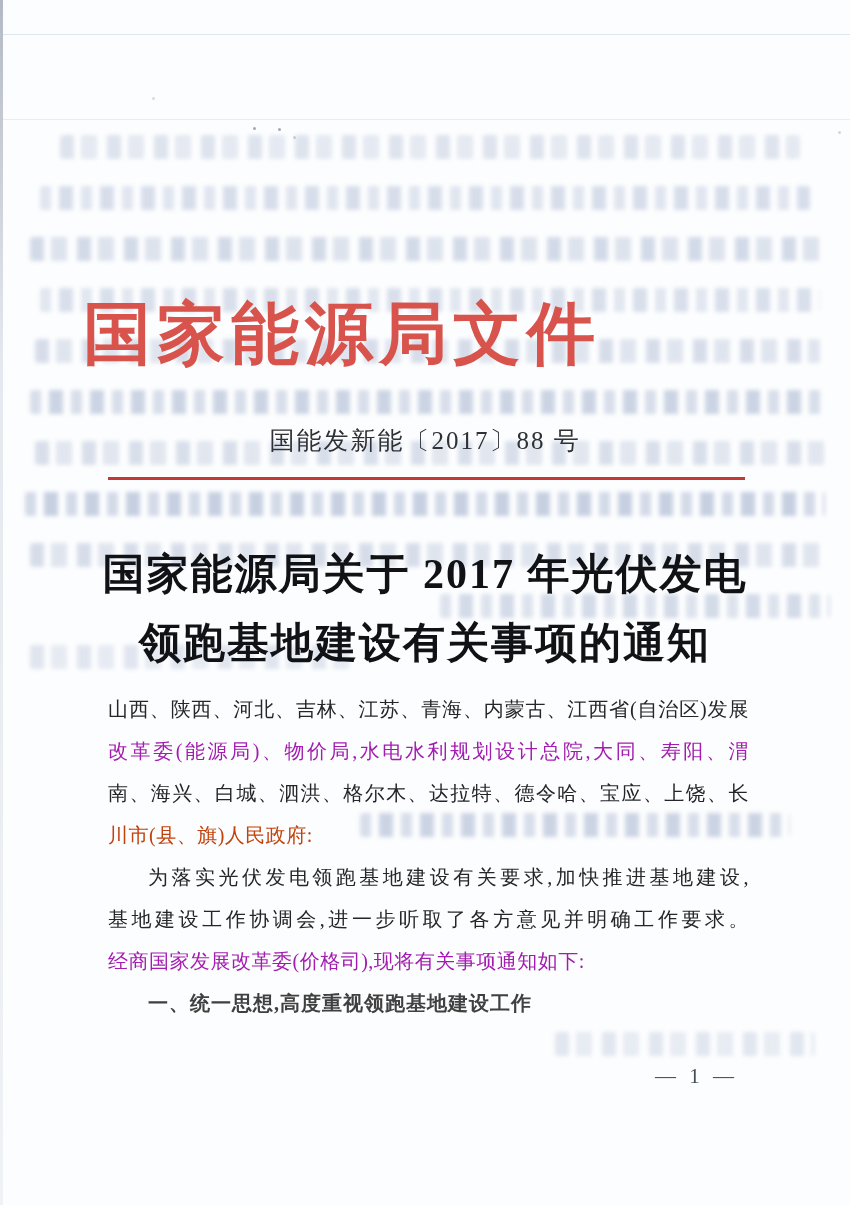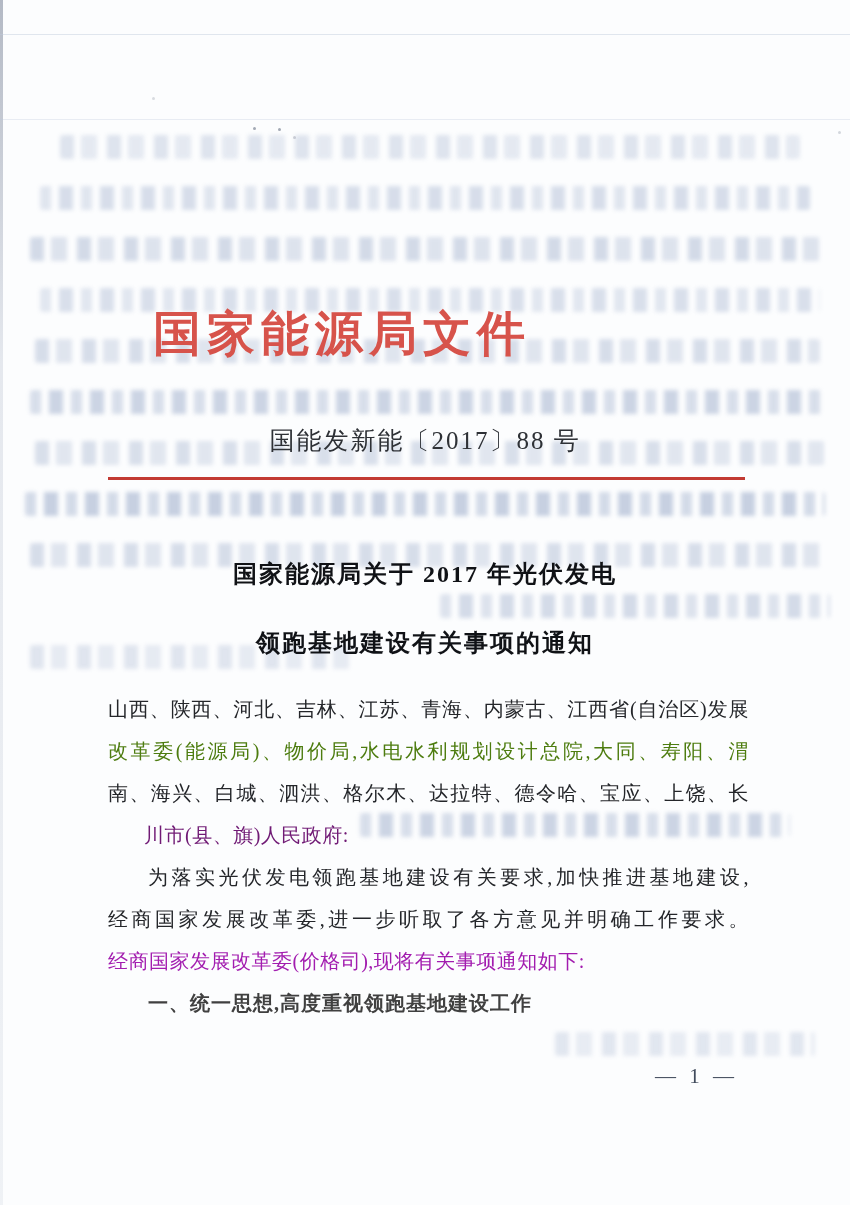--- a/index.html
+++ b/index.html
@@ -38,33 +38,33 @@
       rgba(255,255,255,0) 11px, rgba(255,255,255,0) 19px,
       rgba(130,150,188,.75) 19px, rgba(130,150,188,.75) 33px,
       rgba(255,255,255,0) 33px, rgba(255,255,255,0) 41px);
   }
   
   .speck{position:absolute;width:3px;height:3px;border-radius:50%;background:rgba(90,100,120,.55);}
   
   .banner{
     position:absolute;left:0;top:292px;width:684px;height:84px;
     text-align:center;
-    font-size:48px;font-weight:bold;letter-spacing:6px;
+    font-size:68px;font-weight:bold;letter-spacing:6px;
     line-height:84px;white-space:nowrap;
   }
   
   .docnum{
     position:absolute;left:0;top:426px;width:850px;height:30px;
     text-align:center;font-size:25px;letter-spacing:2px;line-height:30px;
   }
   
   .rule{position:absolute;left:108px;top:477px;width:637px;height:3px;}
   
   .doc-title{position:absolute;left:0;width:850px;text-align:center;
-    font-size:24px;font-weight:bold;letter-spacing:2px;height:46px;line-height:46px;white-space:nowrap;}
+    font-size:42px;font-weight:bold;letter-spacing:2px;height:46px;line-height:46px;white-space:nowrap;}
   .doc-title.t1{top:551px;}
   .doc-title.t2{top:604px;margin-top:16px;}
   
   .body-block{position:absolute;left:108px;top:688px;width:641px;}
   .bline{
     height:42px;line-height:42px;font-size:20px;letter-spacing:.5px;
     text-align:left;white-space:nowrap;
   }
   .bline.jfull{text-align:justify;text-align-last:justify;white-space:normal;
     overflow:hidden;}
@@ -111,24 +111,24 @@
 
   <div class="docnum" style="color: rgb(46, 49, 54);">国能发新能〔2017〕88 号</div>
 
   <div class="rule" style="background: rgb(194, 58, 51);"></div>
 
   <div class="doc-title t1" style="color: rgb(16, 18, 22);">国家能源局关于 2017 年光伏发电</div>
   <div class="doc-title t2" style="color: rgb(16, 18, 22);">领跑基地建设有关事项的通知</div>
 
   <div class="body-block">
     <div class="bline jfull" style="color: rgb(36, 38, 42);">山西、陕西、河北、吉林、江苏、青海、内蒙古、江西省(自治区)发展</div>
-    <div class="bline jfull" style="color: #4d7c0f;">改革委(能源局)、物价局,水电水利规划设计总院,大同、寿阳、渭</div>
+    <div class="bline jfull" style="color: #a21caf;">改革委(能源局)、物价局,水电水利规划设计总院,大同、寿阳、渭</div>
     <div class="bline jfull" style="color: rgb(36, 38, 42);">南、海兴、白城、泗洪、格尔木、达拉特、德令哈、宝应、上饶、长治、铜</div>
-    <div class="bline" style="color: #701a75; margin-left: 36px;">川市(县、旗)人民政府:</div>
+    <div class="bline" style="color: #c2410c;">川市(县、旗)人民政府:</div>
     <div class="bline indent jfull" style="color: rgb(36, 38, 42); font-family: Liberation Serif, serif;">为落实光伏发电领跑基地建设有关要求,加快推进基地建设,</div>
-    <div class="bline jfull" style="color: rgb(36, 38, 42);">经商国家发展改革委,进一步听取了各方意见并明确工作要求。</div>
+    <div class="bline jfull" style="color: rgb(36, 38, 42);">基地建设工作协调会,进一步听取了各方意见并明确工作要求。</div>
     <div class="bline" style="color: #a21caf;">经商国家发展改革委(价格司),现将有关事项通知如下:</div>
     <div class="bline indent bold" style="color: #404040;">一、统一思想,高度重视领跑基地建设工作</div>
   </div>
 
   <div class="pagenum" style="color: rgb(65, 75, 92);">— 1 —</div>
 
 </div>
 
 </body></html>

